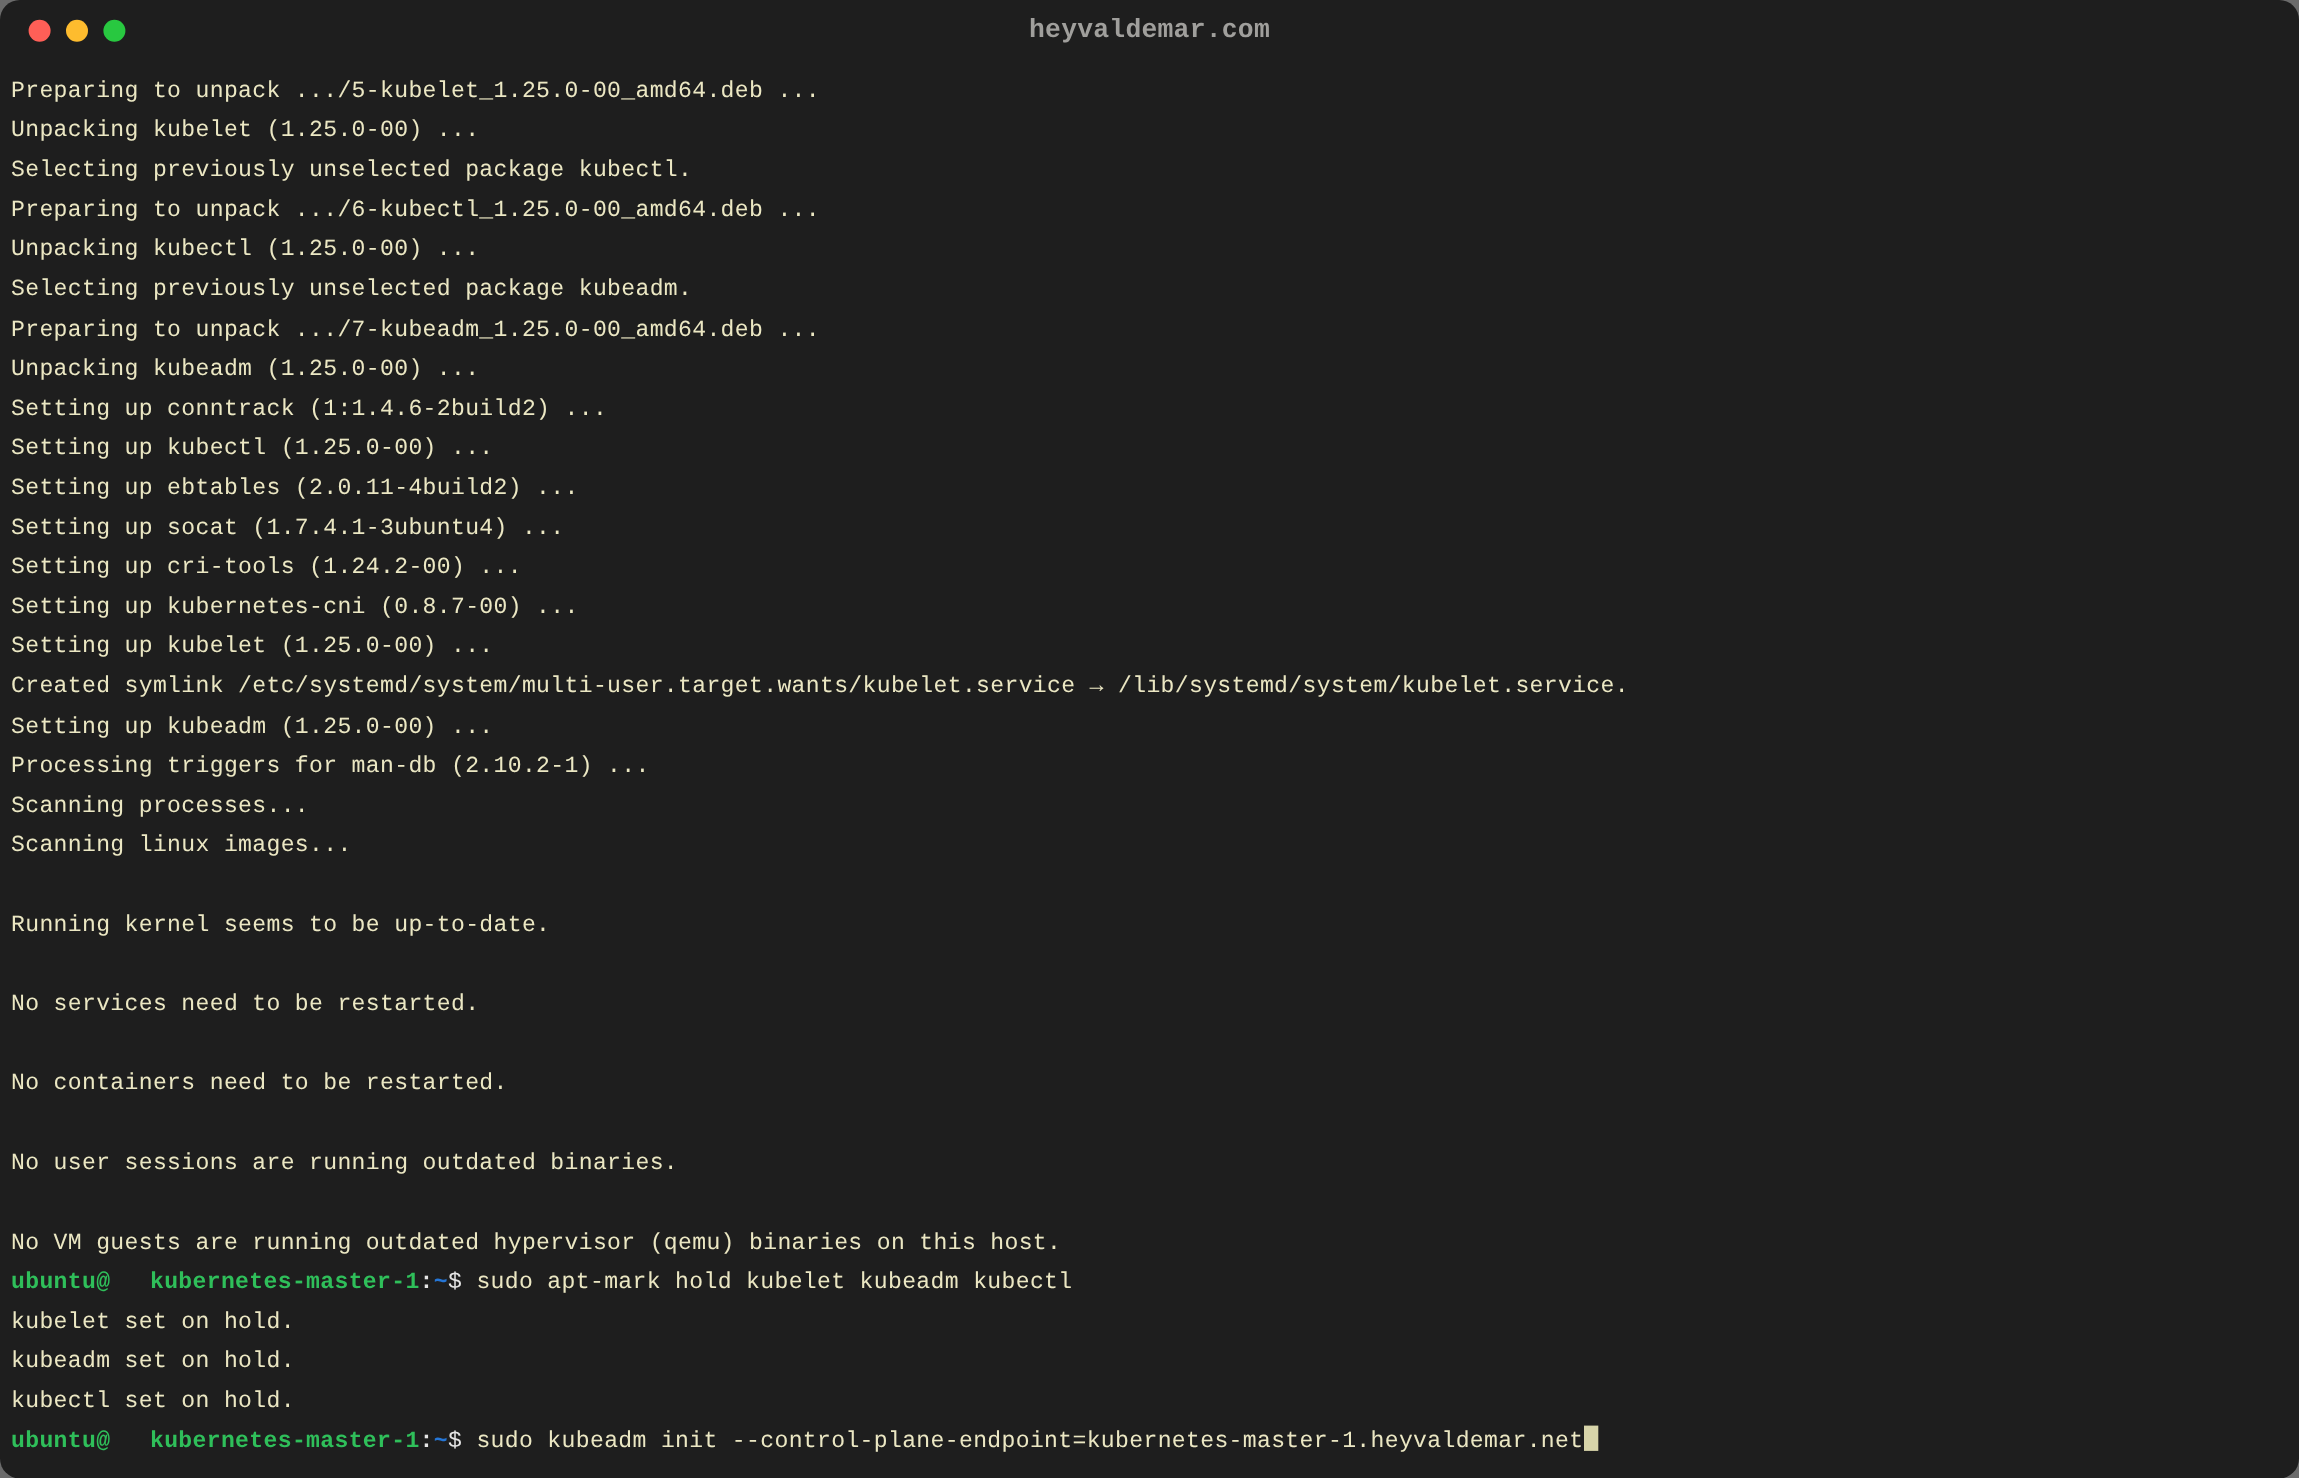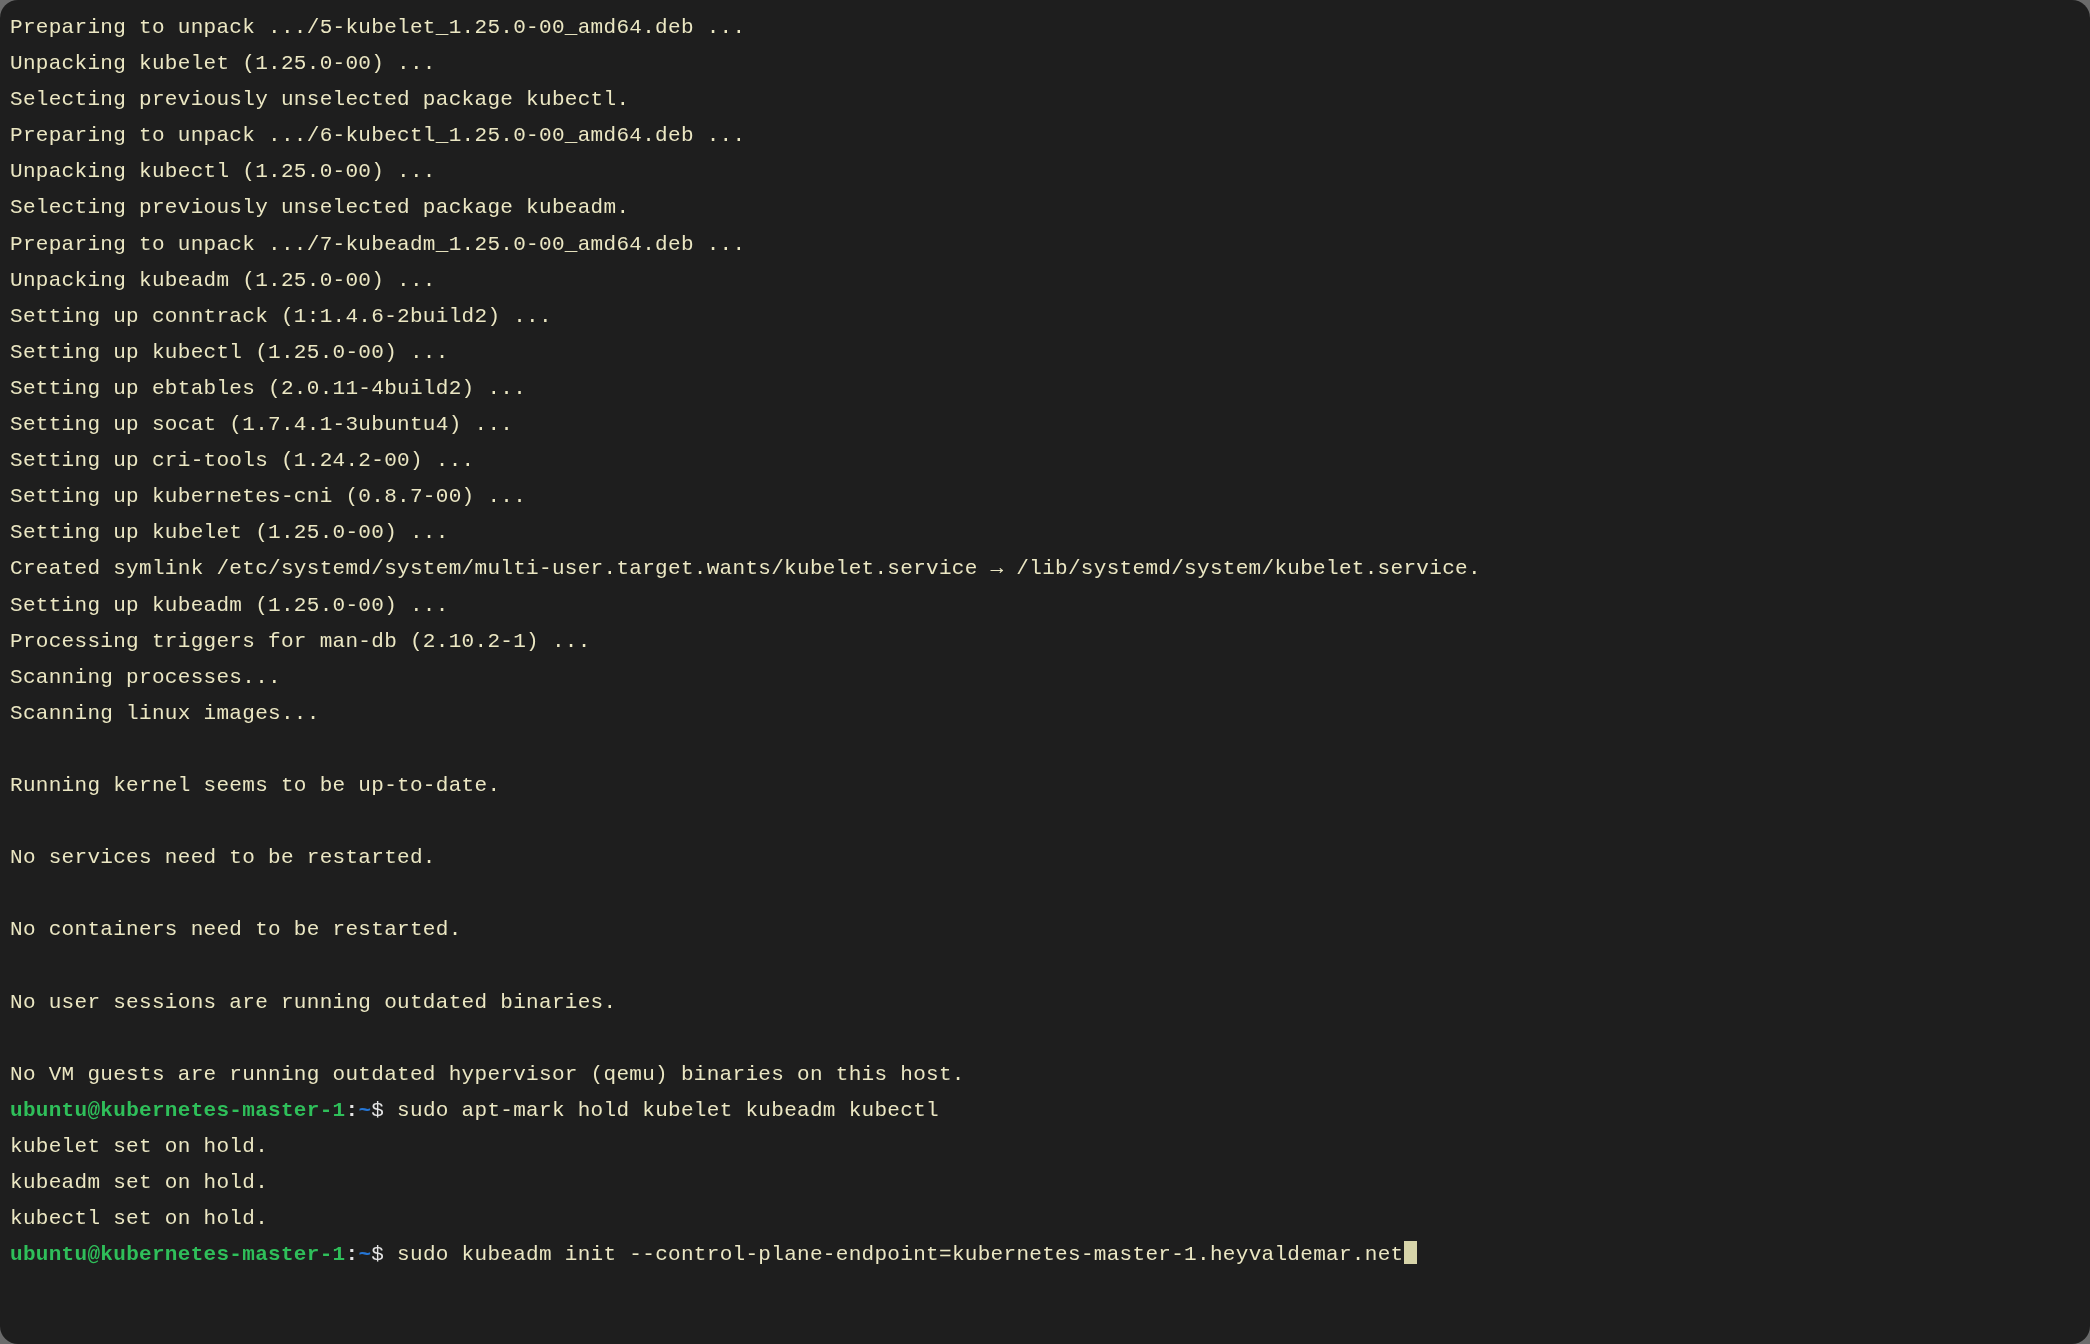--- a/index.html
+++ b/index.html
@@ -61,33 +61,41 @@
     flex:1;
     padding: 10px 10px 0 10px;
     font-size: 21px;
     line-height: 36.1px;
     white-space: pre;
     letter-spacing: .3px;
     overflow:hidden;
   }
   .line { white-space: pre; }
   .prompt-user { color: var(--prompt-user); font-weight: 700; }
-  .prompt-host { color: var(--prompt-user); font-weight: 700; }
+  .prompt-host { color: var(--prompt-user); font-weight: 700; margin-left: 36px; }
   .prompt-colon { color: #e5e5e5; font-weight: 700;}
   .prompt-path { color: var(--prompt-path); font-weight: 700;}
   .prompt-dollar { color: #e5e5e5; }
   .cmd { color: var(--fg); }
   .cursor {
     display:inline-block;
     width: .6em;
     height: 1.1em;
     background: var(--cursor);
     vertical-align: -4px;
     margin-left:1px;
   }
 </style>
 </head>
 <body>
 
 <div class="window">
+  <div class="titlebar">
+    <div class="traffic-lights">
+      <div class="tl red"></div>
+      <div class="tl yellow"></div>
+      <div class="tl green"></div>
+    </div>
+    <div class="title">heyvaldemar.com</div>
+  </div>
 
   <div class="terminal" id="terminal"><div class="line">Preparing to unpack .../5-kubelet_1.25.0-00_amd64.deb ...</div><div class="line">Unpacking kubelet (1.25.0-00) ...</div><div class="line">Selecting previously unselected package kubectl.</div><div class="line">Preparing to unpack .../6-kubectl_1.25.0-00_amd64.deb ...</div><div class="line">Unpacking kubectl (1.25.0-00) ...</div><div class="line">Selecting previously unselected package kubeadm.</div><div class="line">Preparing to unpack .../7-kubeadm_1.25.0-00_amd64.deb ...</div><div class="line">Unpacking kubeadm (1.25.0-00) ...</div><div class="line">Setting up conntrack (1:1.4.6-2build2) ...</div><div class="line">Setting up kubectl (1.25.0-00) ...</div><div class="line">Setting up ebtables (2.0.11-4build2) ...</div><div class="line">Setting up socat (1.7.4.1-3ubuntu4) ...</div><div class="line">Setting up cri-tools (1.24.2-00) ...</div><div class="line">Setting up kubernetes-cni (0.8.7-00) ...</div><div class="line">Setting up kubelet (1.25.0-00) ...</div><div class="line">Created symlink /etc/systemd/system/multi-user.target.wants/kubelet.service → /lib/systemd/system/kubelet.service.</div><div class="line">Setting up kubeadm (1.25.0-00) ...</div><div class="line">Processing triggers for man-db (2.10.2-1) ...</div><div class="line">Scanning processes...</div><div class="line">Scanning linux images...</div><div class="line">&nbsp;</div><div class="line">Running kernel seems to be up-to-date.</div><div class="line">&nbsp;</div><div class="line">No services need to be restarted.</div><div class="line">&nbsp;</div><div class="line">No containers need to be restarted.</div><div class="line">&nbsp;</div><div class="line">No user sessions are running outdated binaries.</div><div class="line">&nbsp;</div><div class="line">No VM guests are running outdated hypervisor (qemu) binaries on this host.</div><div class="line"><span class="prompt-user">ubuntu</span><span class="prompt-user">@</span><span class="prompt-host">kubernetes-master-1</span><span class="prompt-colon">:</span><span class="prompt-path">~</span><span class="prompt-dollar">$ </span><span class="cmd">sudo apt-mark hold kubelet kubeadm kubectl</span></div><div class="line">kubelet set on hold.</div><div class="line">kubeadm set on hold.</div><div class="line">kubectl set on hold.</div><div class="line"><span class="prompt-user">ubuntu</span><span class="prompt-user">@</span><span class="prompt-host">kubernetes-master-1</span><span class="prompt-colon">:</span><span class="prompt-path">~</span><span class="prompt-dollar">$ </span><span class="cmd">sudo kubeadm init --control-plane-endpoint=kubernetes-master-1.heyvaldemar.net</span><span class="cursor"></span></div></div>
 </div>
 
 </body></html>

